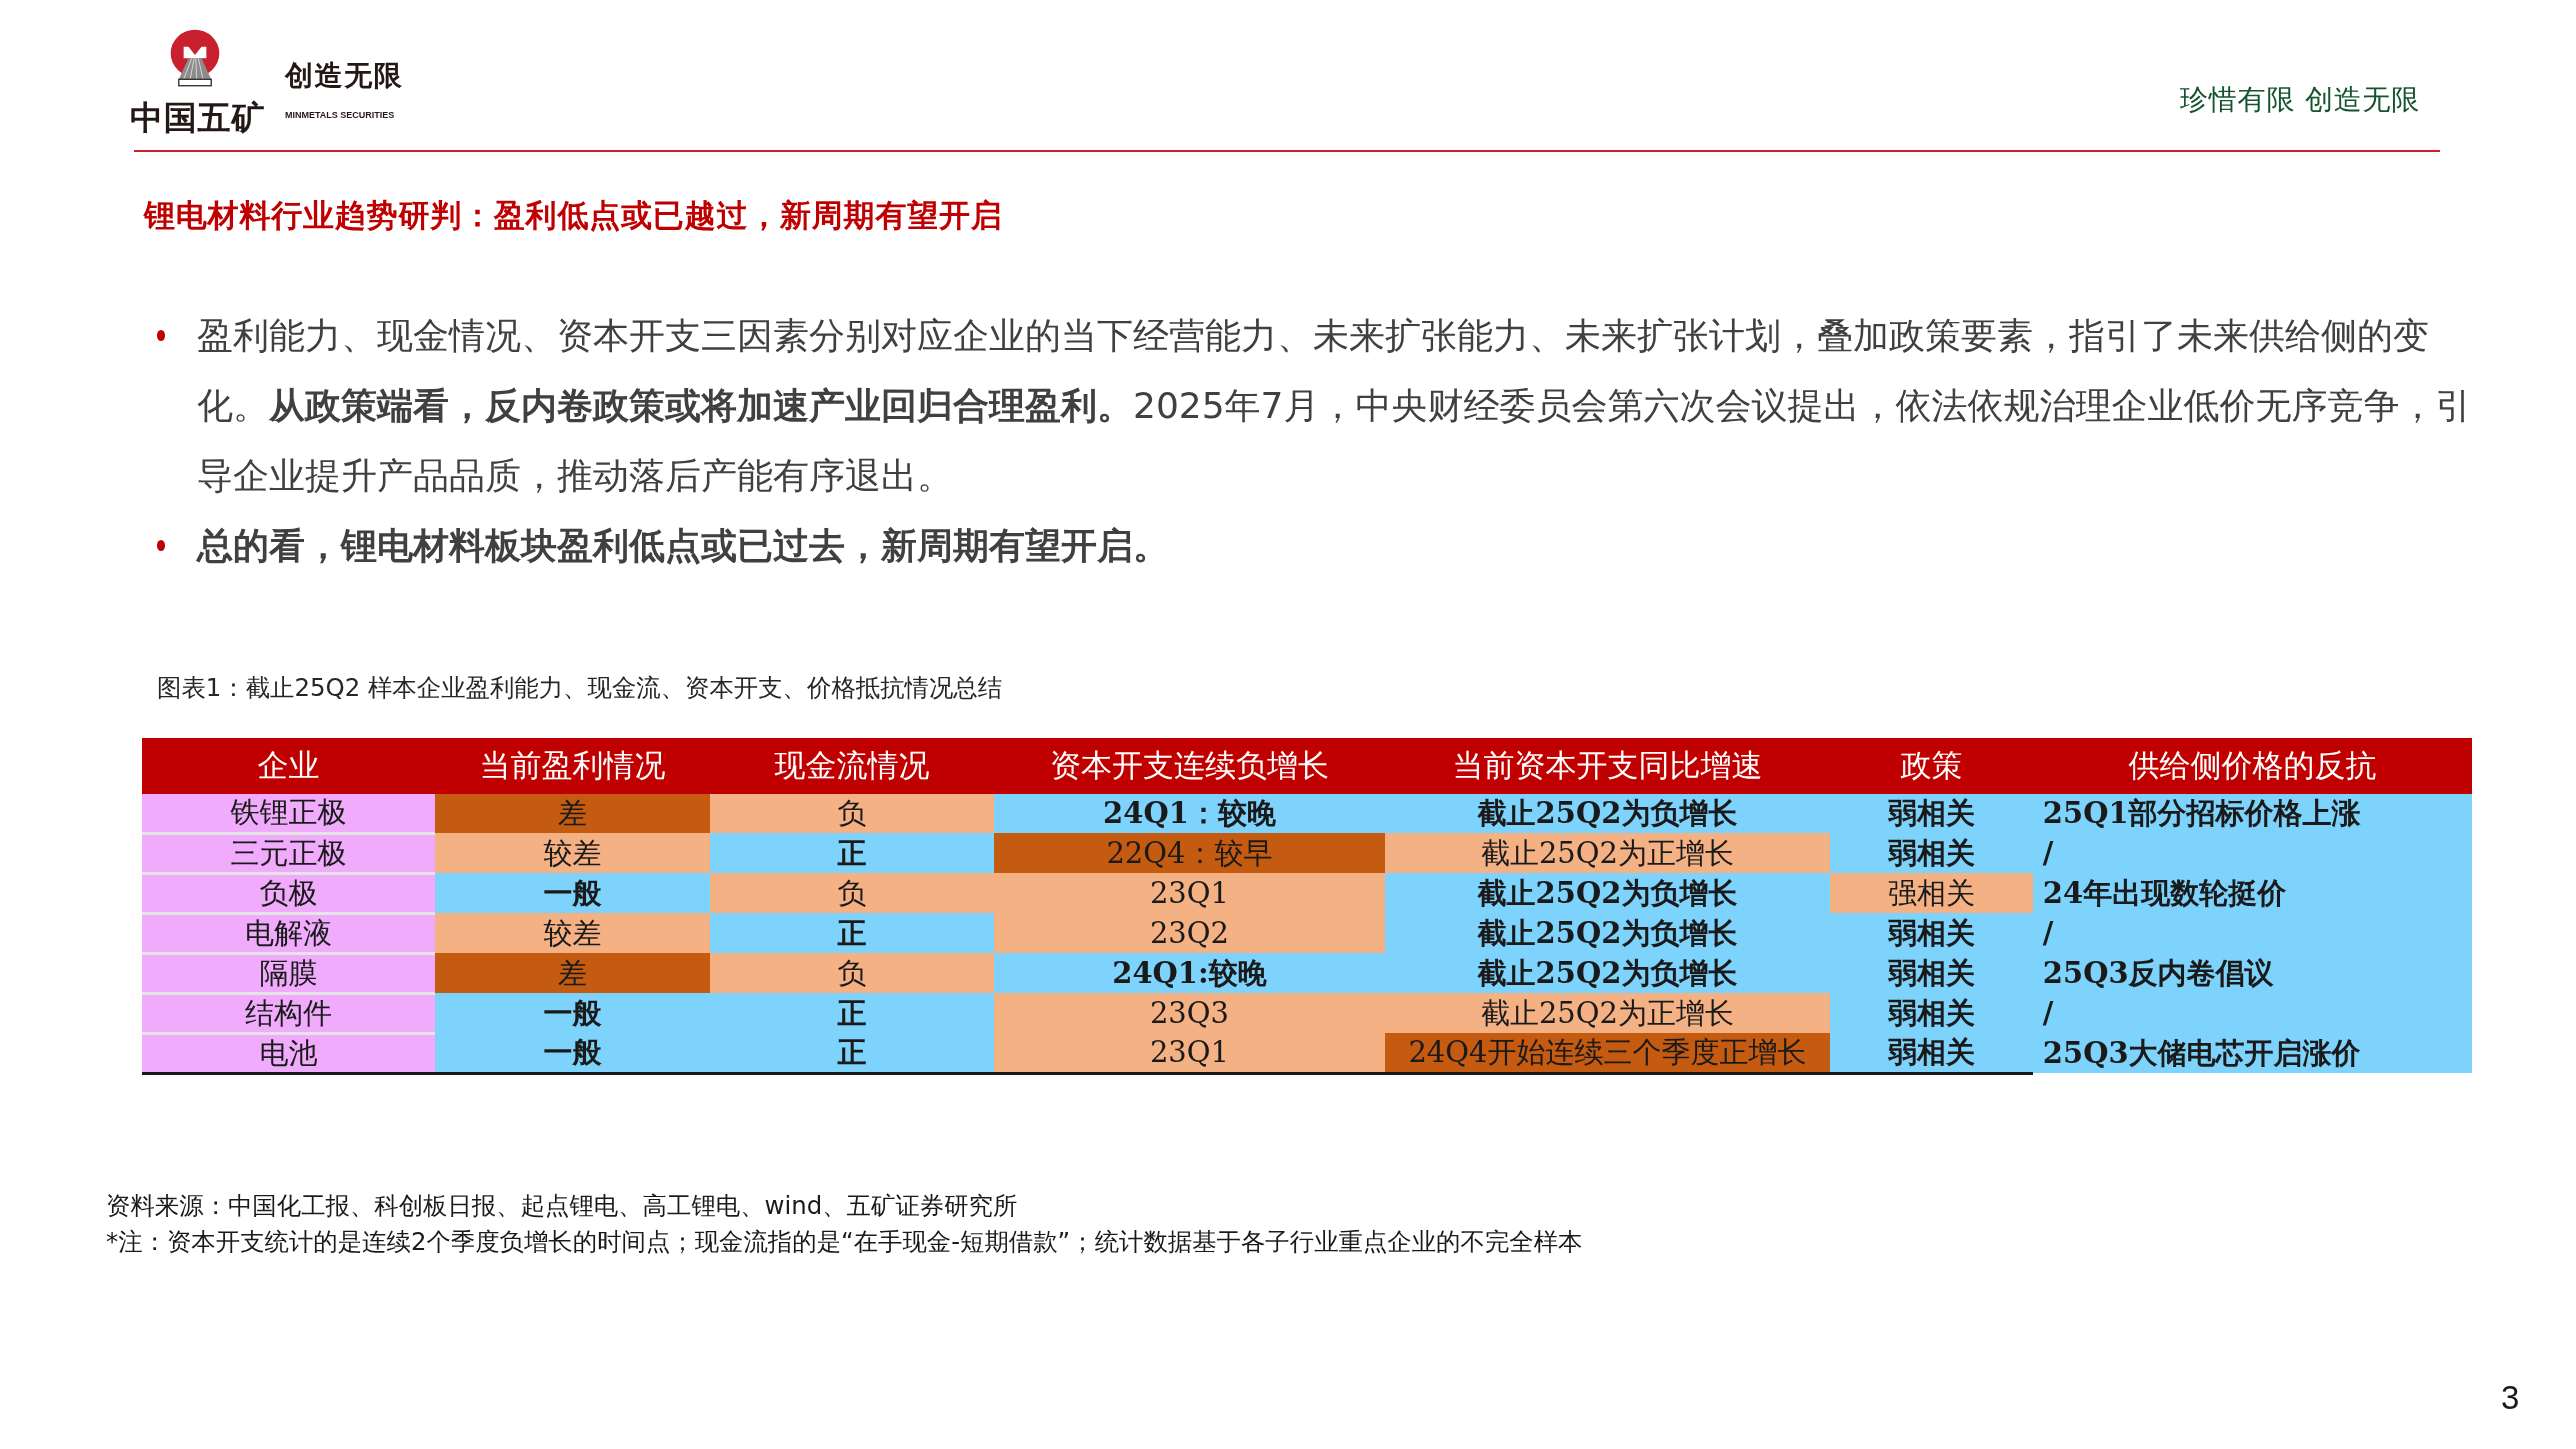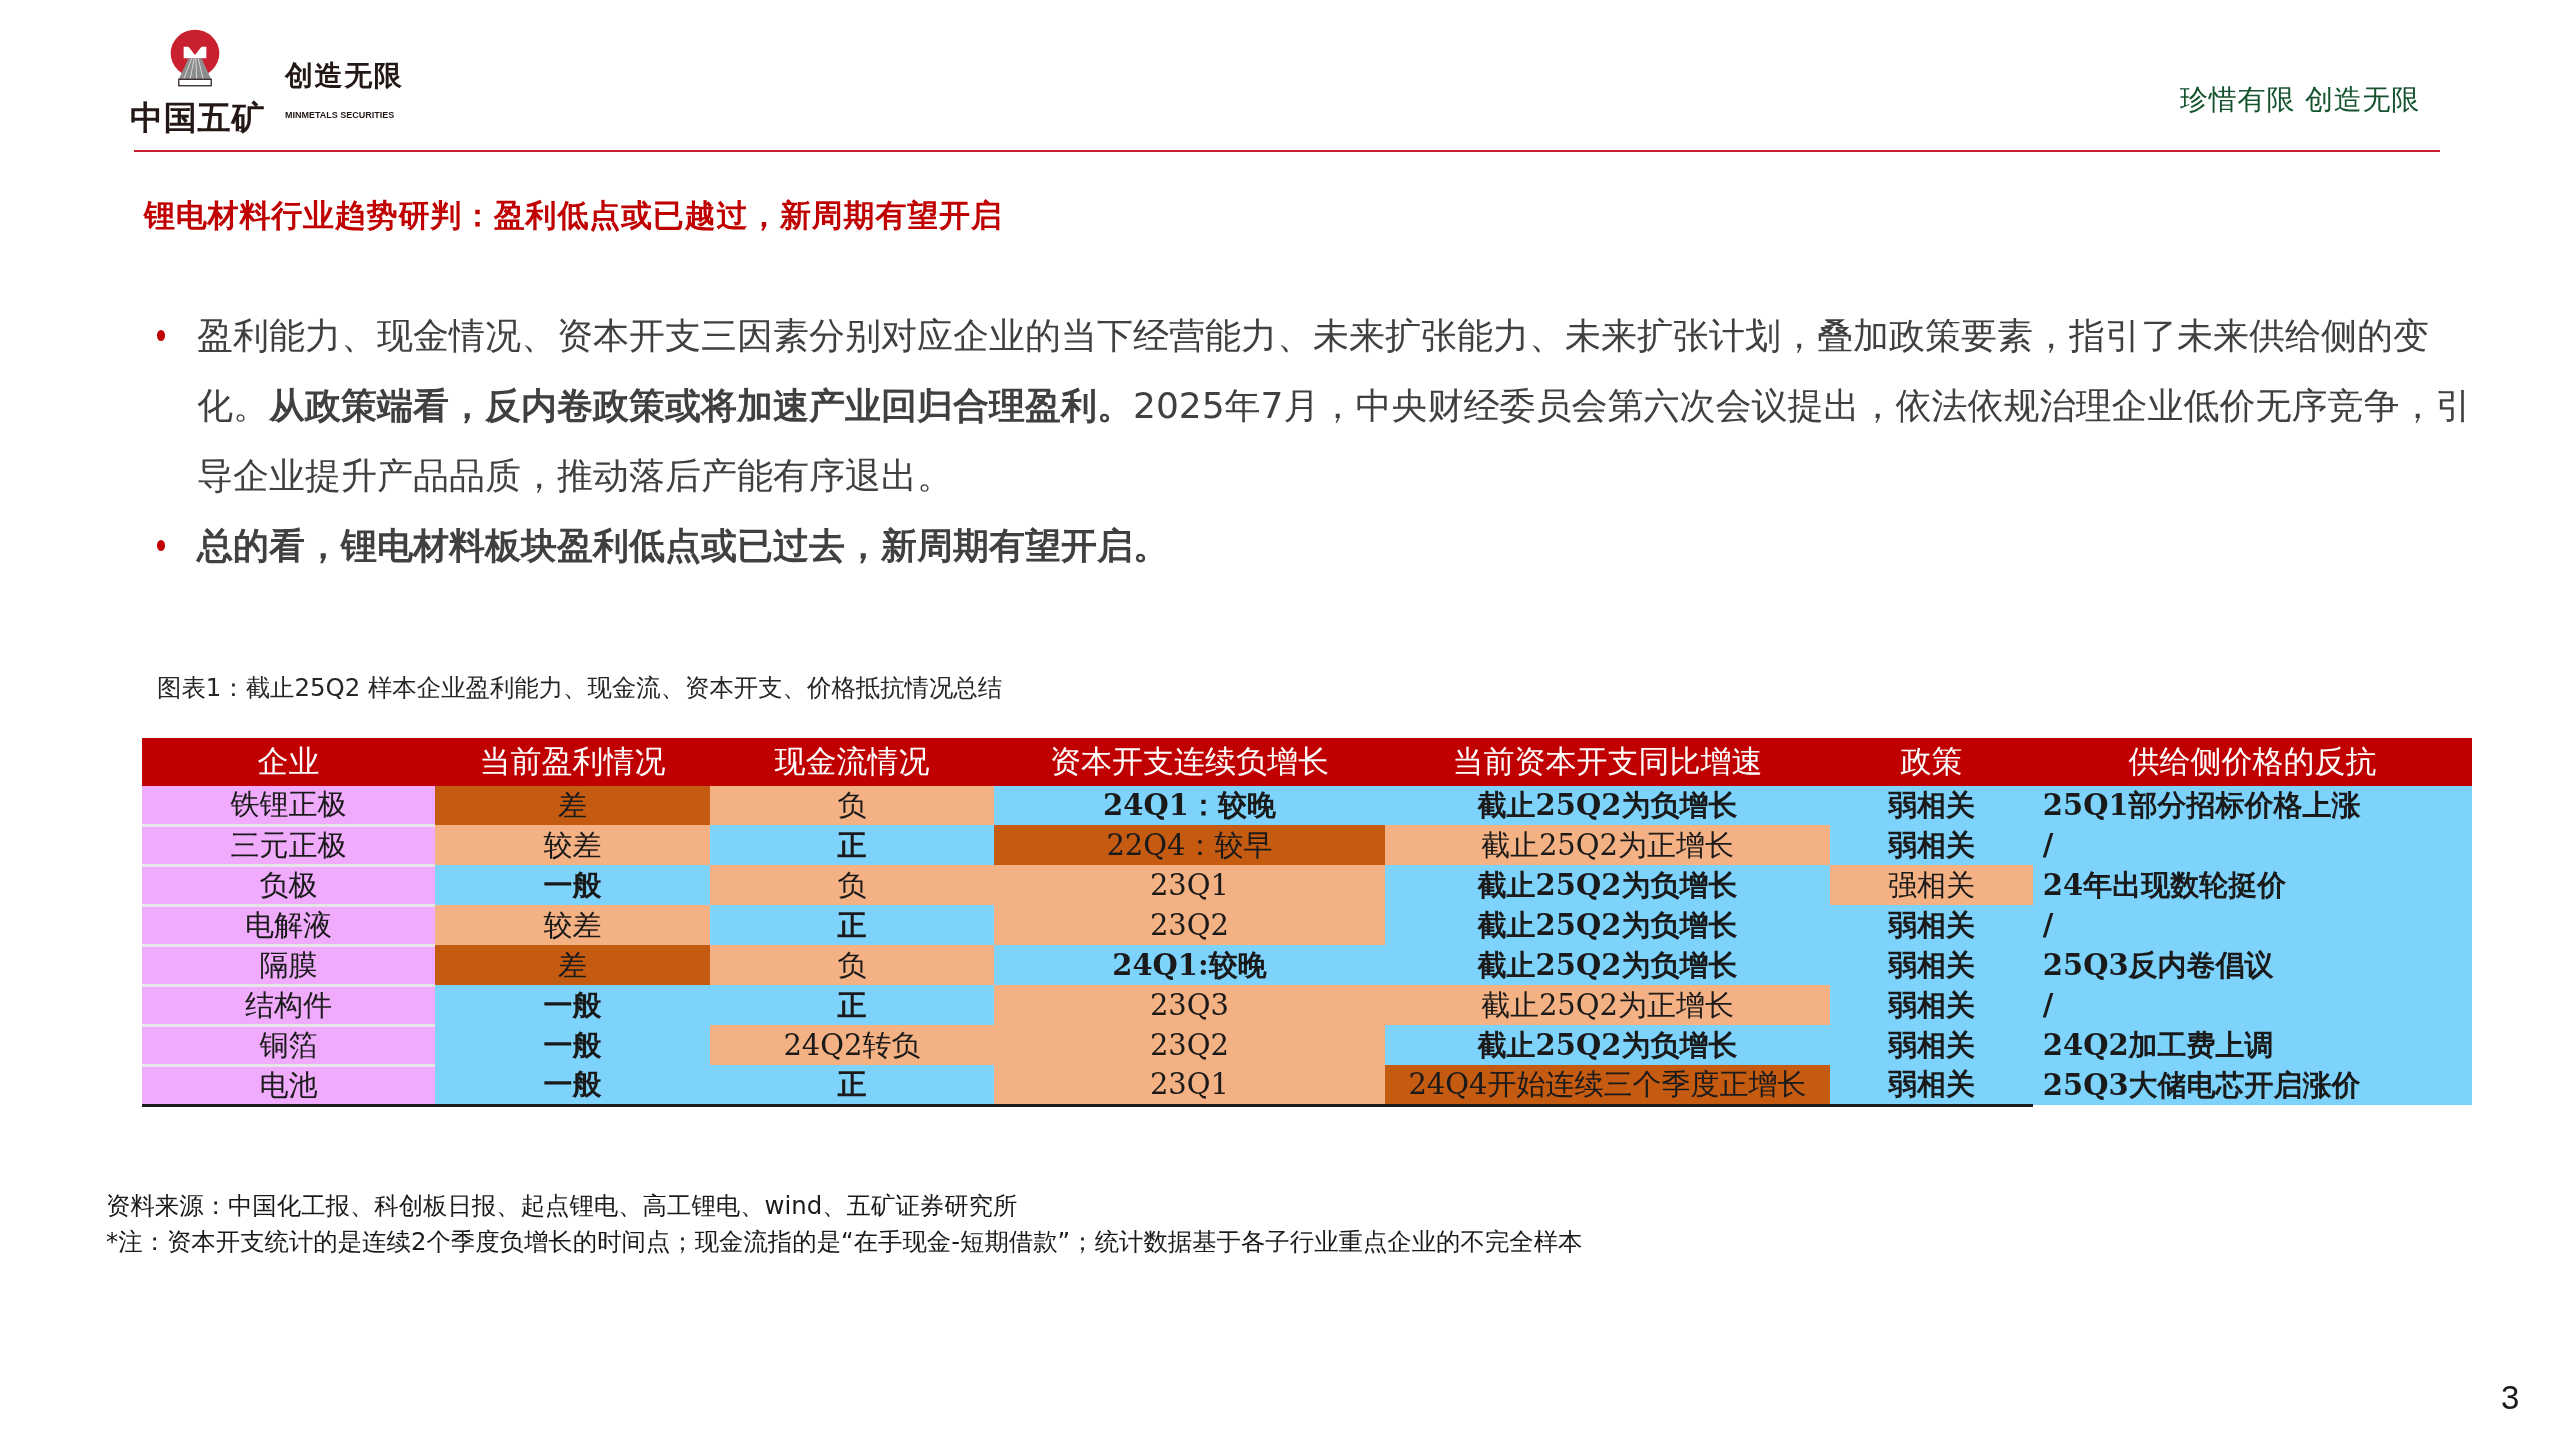--- a/index.html
+++ b/index.html
@@ -19,21 +19,21 @@
   .title { position: absolute; left: 144px; top: 195px; font-size: 31px; font-weight: bold; color: #c00000; letter-spacing: 0.8px; }
 
   .bullets { position: absolute; left: 150px; top: 301px; width: 2334px; }
   .bullet { position: relative; padding-left: 47px; font-size: 36px; line-height: 70px; color: #404040; }
   .bullet .dot { position: absolute; left: 6.5px; top: 29px; width: 8.1px; height: 10.6px; border-radius: 50%; background: #c00000; }
   .bullet b { font-weight: bold; color: #404040; }
 
   .caption { position: absolute; left: 157px; top: 672px; font-size: 24.4px; color: #262626; }
 
   table.summary { position: absolute; left: 142px; top: 738px; width: 2330px; border-collapse: collapse; table-layout: fixed; font-family: "DejaVu Serif", "Liberation Serif", serif; }
-  table.summary th { background: #c00000; color: #ffffff; font-family: "DejaVu Sans", sans-serif; font-weight: normal; font-size: 31px; height: 48px; text-align: center; }
+  table.summary th { background: #c00000; color: #ffffff; font-family: "DejaVu Sans", sans-serif; font-weight: normal; font-size: 31px; height: 56px; text-align: center; }
   table.summary td { font-size: 29px; height: 39px; line-height: 37px; text-align: center; color: #1a1a1a; padding: 0; }
   table.summary td.left { text-align: left; padding-left: 9.8px; }
   table.summary tr.body-row td.company { background: #f0abfc; border-bottom: 3.3px solid #e5e5e5; }
   table.summary tr.body-row:last-child td { border-bottom: 3.3px solid #1a1a1a; }
   table.summary tr.body-row:last-child td.last-col { border-bottom: none; }
   .c-dark { background: #c55a11; }
   .c-mid { background: #f4b183; }
   .c-light { background: #7dd3fc; font-weight: bold; }
 
   .notes { position: absolute; left: 106px; top: 1188px; font-size: 24.4px; line-height: 36px; color: #1a1a1a; }
@@ -150,29 +150,20 @@
       <tr class="body-row">
         <td class="company">结构件</td>
         <td class="c-light">一般</td>
         <td class="c-light">正</td>
         <td class="c-mid">23Q3</td>
         <td class="c-mid">截止25Q2为正增长</td>
         <td class="c-light">弱相关</td>
         <td class="c-light left last-col">/</td>
       </tr>
       <tr class="body-row">
-        <td class="company">铜箔</td>
-        <td class="c-light">一般</td>
-        <td class="c-mid">24Q2转负</td>
-        <td class="c-mid">23Q2</td>
-        <td class="c-light">截止25Q2为负增长</td>
-        <td class="c-light">弱相关</td>
-        <td class="c-light left last-col">24Q2加工费上调</td>
-      </tr>
-      <tr class="body-row">
         <td class="company">电池</td>
         <td class="c-light">一般</td>
         <td class="c-light">正</td>
         <td class="c-mid">23Q1</td>
         <td class="c-dark">24Q4开始连续三个季度正增长</td>
         <td class="c-light">弱相关</td>
         <td class="c-light left last-col">25Q3大储电芯开启涨价</td>
       </tr>
     </tbody>
 </table>

